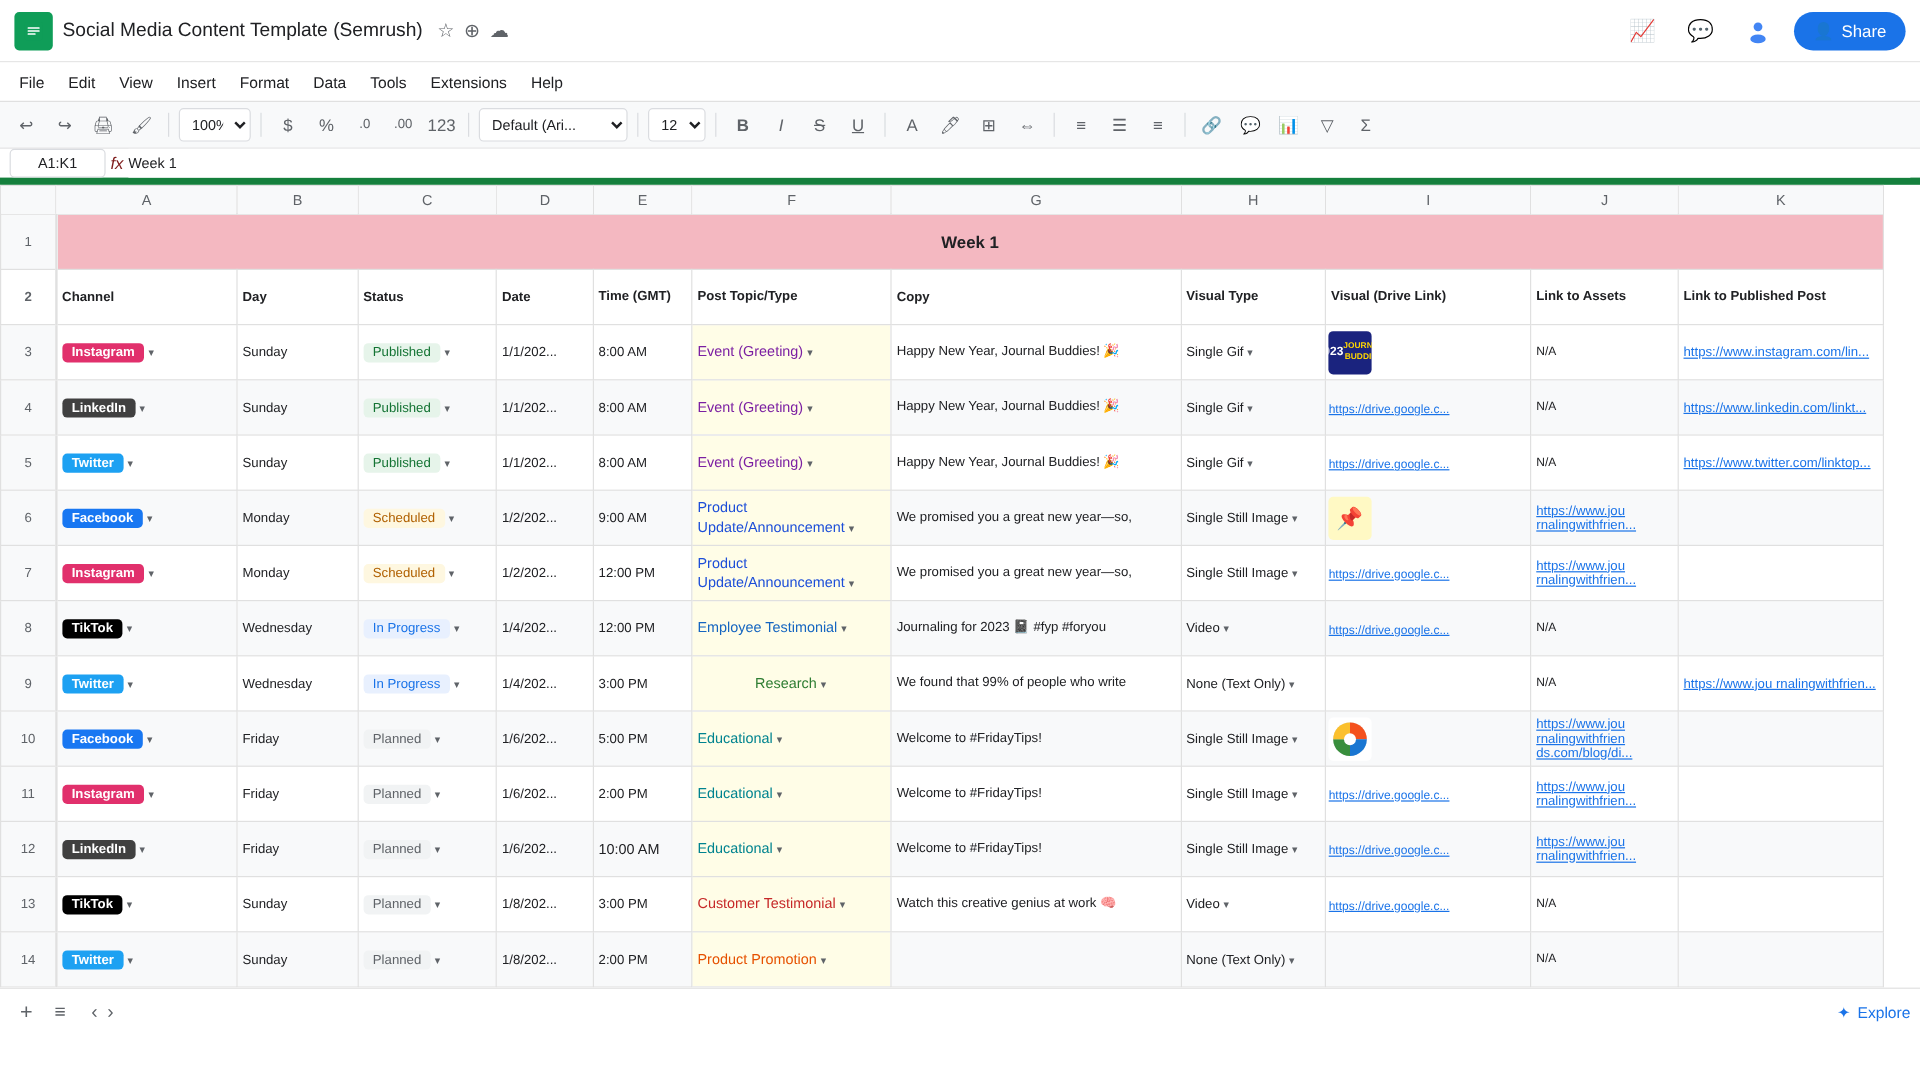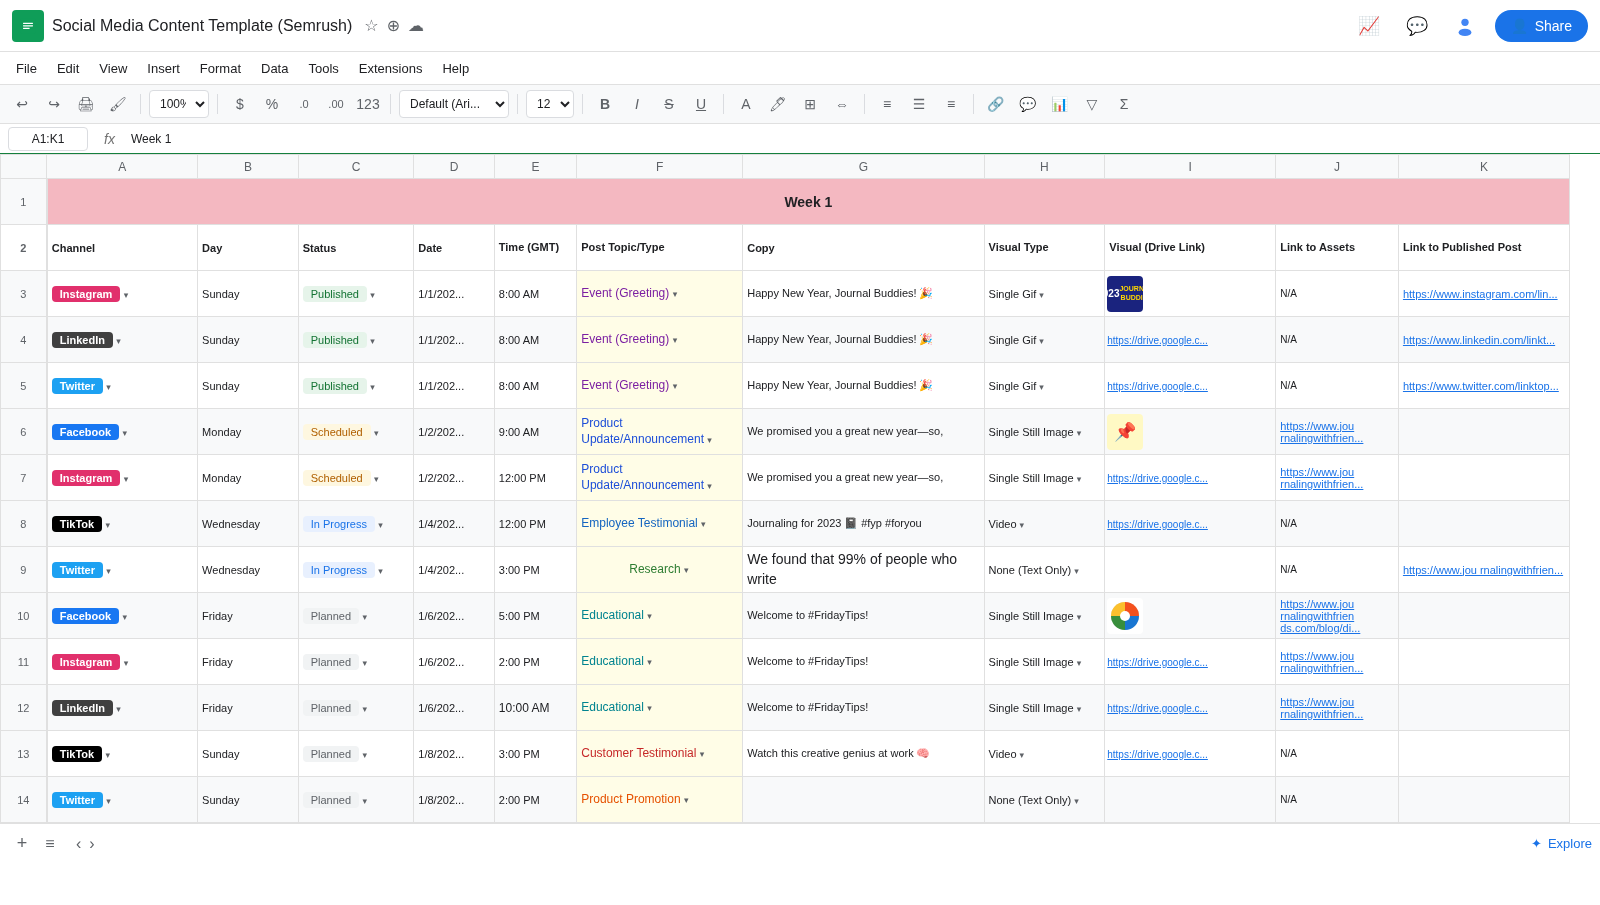--- a/index.html
+++ b/index.html
@@ -23,23 +23,23 @@
     
     #toolbar { display: flex; align-items: center; height: 40px; padding: 0 8px; background: #f8f9fa; border-top: 1px solid #e0e0e0; border-bottom: 1px solid #e0e0e0; gap: 4px; overflow: hidden; }
     .tb-btn { width: 28px; height: 28px; display: flex; align-items: center; justify-content: center; border-radius: 4px; cursor: pointer; color: #5f6368; font-size: 14px; border: none; background: transparent; }
     .tb-sep { width: 1px; height: 20px; background: #dadce0; margin: 0 4px; }
     .tb-select { height: 28px; border: 1px solid #dadce0; border-radius: 4px; font-size: 12px; padding: 0 6px; background: #fff; cursor: pointer; color: #202124; }
     .tb-bold { font-weight: bold; }
     .tb-italic { font-style: italic; }
     .tb-strike { text-decoration: line-through; }
 
     
-    #formula-bar { display: flex; align-items: center; height: 30px; border-bottom: 1px solid #15803d; padding: 0 8px; gap: 16px; background: #fff; }
+    #formula-bar { display: flex; align-items: center; height: 30px; border-bottom: 6px solid #15803d; padding: 0 8px; gap: 4px; background: #fff; }
     #cell-ref { width: 80px; height: 24px; border: 1px solid #dadce0; border-radius: 4px; font-size: 12px; padding: 0 6px; text-align: center; }
-    #formula-icon { color: #737373; font-size: 14px; font-style: italic; }
+    #formula-icon { color: #7f1d1d; font-size: 14px; font-style: italic; }
     #formula-input { flex: 1; height: 24px; border: none; outline: none; font-size: 12px; color: #202124; }
     table { border-collapse: collapse; table-layout: fixed; }
     th, td { border: 1px solid #e0e0e0; font-size: 12px; vertical-align: middle; padding: 2px 4px; overflow: hidden; white-space: nowrap; }
     thead th { background: #f8f9fa; color: #5f6368; text-align: center; font-weight: 500; height: 24px; position: sticky; top: 0; z-index: 5; }
     td { height: 46px; color: #202124; }
     .row-num { background: #f8f9fa; text-align: center; color: #5f6368; font-size: 11px; width: 46px; cursor: pointer; border-right: 2px solid #e0e0e0; }
 
     
     .week-header { background: #f4b8c1; text-align: center; font-weight: bold; color: #202124; height: 30px; font-size: 13px; }
 
@@ -151,21 +151,21 @@
   <select class="tb-select" style="width:60px;">
     <option>100%</option>
   </select>
   <div class="tb-sep"></div>
   <button class="tb-btn">$</button>
   <button class="tb-btn">%</button>
   <button class="tb-btn" style="font-size:11px;">.0</button>
   <button class="tb-btn" style="font-size:11px;">.00</button>
   <button class="tb-btn">123</button>
   <div class="tb-sep"></div>
-  <select class="tb-select" style="width:110px;">
+  <select class="tb-select" style="width:124px;">
     <option>Default (Ari...</option>
   </select>
   <div class="tb-sep"></div>
   <select class="tb-select" style="width:48px;">
     <option>12</option>
   </select>
   <div class="tb-sep"></div>
   <button class="tb-btn tb-bold">B</button>
   <button class="tb-btn tb-italic">I</button>
   <button class="tb-btn tb-strike">S</button>
@@ -333,21 +333,21 @@
           <td style="white-space: normal; font-size: 10px;"></td>
         </tr>
         <tr style="background: rgb(255, 255, 255);">
           <td class="row-num">9</td>
           <td style="padding: 4px;"><span class="badge badge-twitter">Twitter</span> <span class="dropdown-arrow">▾</span></td>
           <td style="font-size: 11px;">Wednesday</td>
           <td style="padding: 4px;"><span class="status status-inprogress">In Progress</span> <span class="dropdown-arrow">▾</span></td>
           <td style="font-size: 11px;">1/4/202...</td>
           <td style="font-size: 11px;">3:00 PM</td>
           <td style="background: rgb(255, 253, 231); white-space: normal; line-height: 1.3;"><span class="type-research">Research</span> <span class="dropdown-arrow">▾</span></td>
-          <td style="white-space: normal; line-height: 1.4; font-size: 14px;">We found that 99% of people who write</td>
+          <td style="white-space: normal; line-height: 1.4; font-size: 11px;">We found that 99% of people who write</td>
           <td style="white-space: normal; font-size: 11px;"><span>None (Text Only)</span> <span class="dropdown-arrow">▾</span></td>
           <td style="padding: 2px;"></td>
           <td style="white-space: normal; font-size: 10px;">N/A</td>
           <td style="white-space: normal; font-size: 10px;"><span class="link-cell">https://www.jou rnalingwithfrien...</span></td>
         </tr>
         <tr style="background: rgb(248, 249, 250);">
           <td class="row-num">10</td>
           <td style="padding: 4px;"><span class="badge badge-facebook">Facebook</span> <span class="dropdown-arrow">▾</span></td>
           <td style="font-size: 11px;">Friday</td>
           <td style="padding: 4px;"><span class="status status-planned">Planned</span> <span class="dropdown-arrow">▾</span></td>

